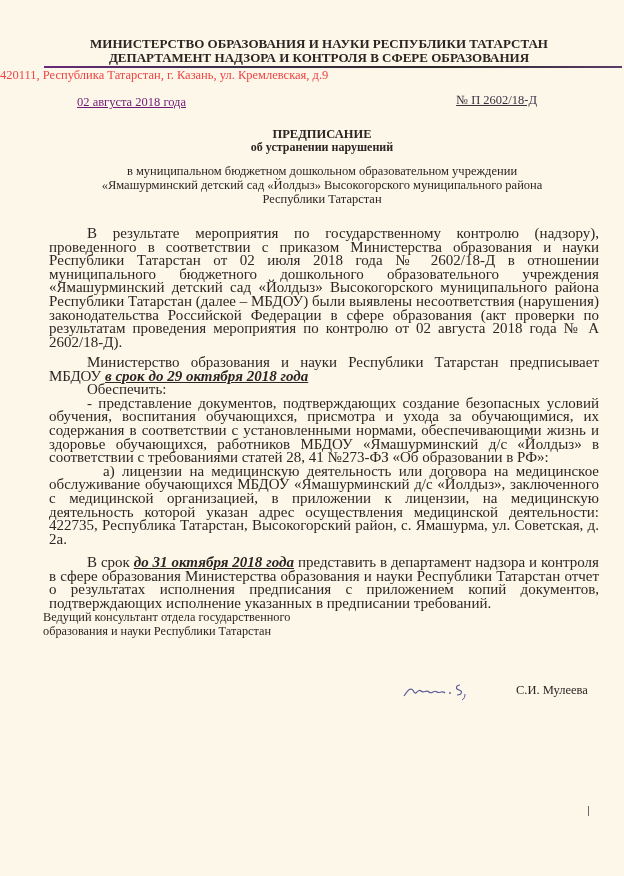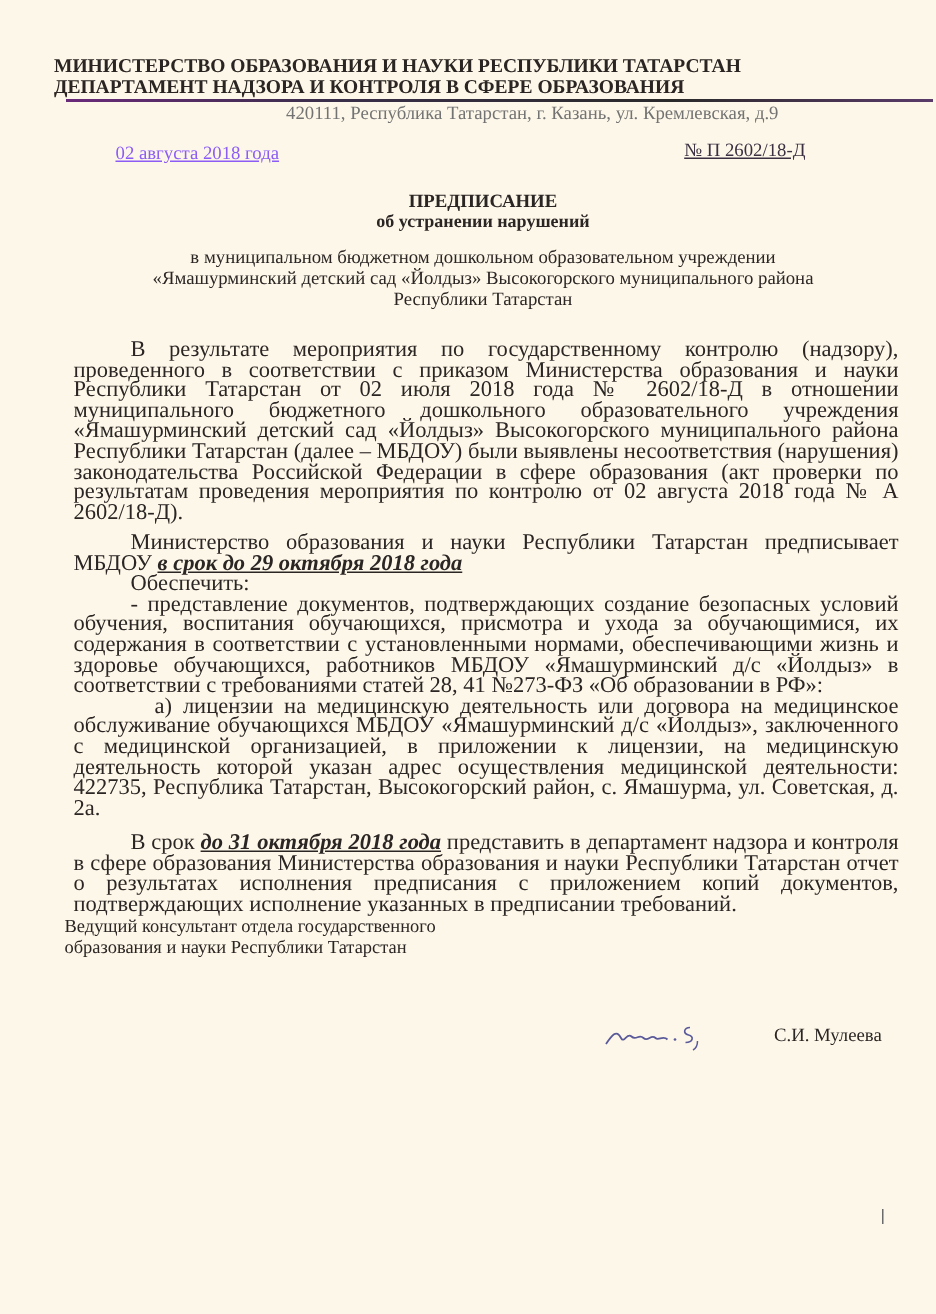--- a/index.html
+++ b/index.html
@@ -5,31 +5,31 @@
   html, body { margin: 0; padding: 0; }
   body {
     width: 624px; height: 876px; overflow: hidden;
     background: #fdf7e9;
     font-family: "Liberation Serif", "DejaVu Serif", serif;
     color: #2b2624;
     position: relative;
   }
   .page { position: absolute; left: 0; top: 0; width: 624px; height: 876px; }
   .hdr {
-    position: absolute; left: 36px; width: 566px; 
+    position: absolute; left: 36px; width: 566px; text-align: center;
     font-weight: bold; font-size: 13px; line-height: 15px; color: #2a2422;
   }
   .hdr1 { top: 36px; }
   .hdr2 { top: 50px; }
   .rule {
     position: absolute; left: 44px; top: 66px; width: 578px; height: 2px;
     background: linear-gradient(90deg, #6a2a7a 0%, #3a2f4a 30%, #2b2a2a 70%, #5a3b6a 100%);
   }
-  .addr { position: absolute; left: 0; width: 519px; top: 68px; text-align: right; font-size: 12.5px; color: #737373; }
-  .date { position: absolute; left: 77px; top: 95px; font-size: 12.5px; text-decoration: underline; color: #8b5cf6; }
+  .addr { position: absolute; left: 0; width: 519px; top: 68px; text-align: left; font-size: 12.5px; color: #ef4444; }
+  .date { position: absolute; left: 77px; top: 95px; font-size: 12.5px; text-decoration: underline; color: #701a75; }
   .num { position: absolute; right: 87px; top: 93px; font-size: 12.5px; text-decoration: underline; color: #3a3042; }
   .title { position: absolute; left: 0; width: 644px; top: 127px; text-align: center; font-weight: bold; font-size: 12.5px; }
   .subtitle { position: absolute; left: 0; width: 644px; top: 140px; text-align: center; font-weight: bold; font-size: 12px; }
   .inst { position: absolute; left: 0; width: 644px; text-align: center; font-size: 12.5px; line-height: 14px; }
   .inst1 { top: 164px; } .inst2 { top: 178px; } .inst3 { top: 192px; }
   .para {
     position: absolute; left: 49px; width: 550px; font-size: 15px; line-height: 13.6px;
     text-align: justify;
   }
   .para p { margin: 0; }

